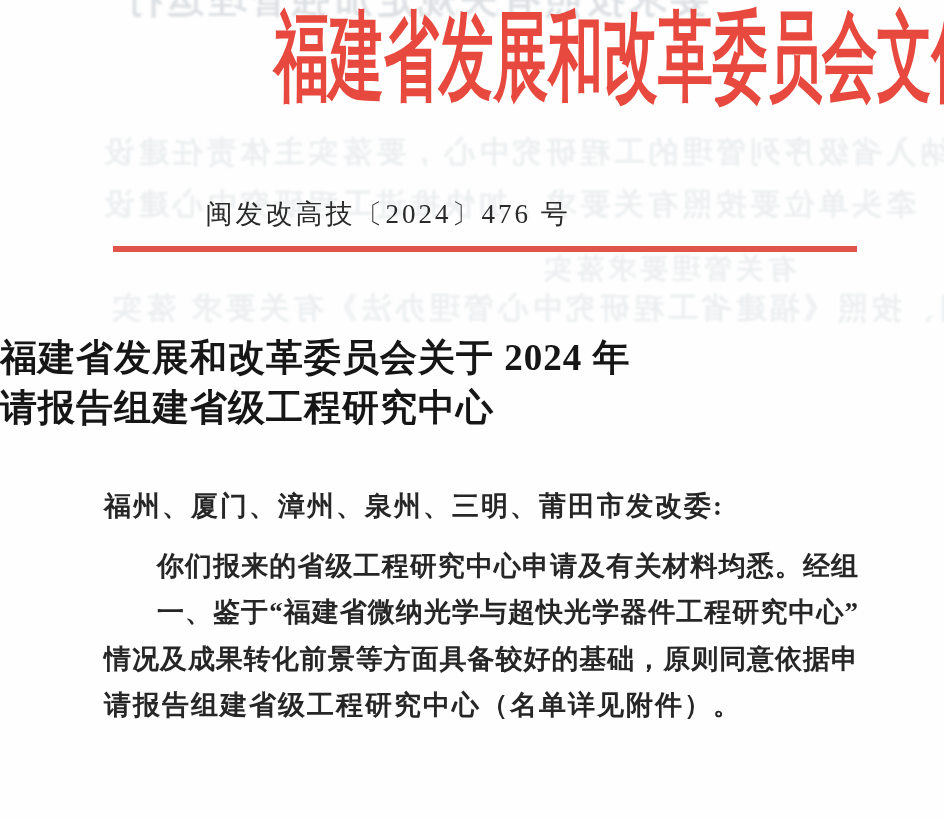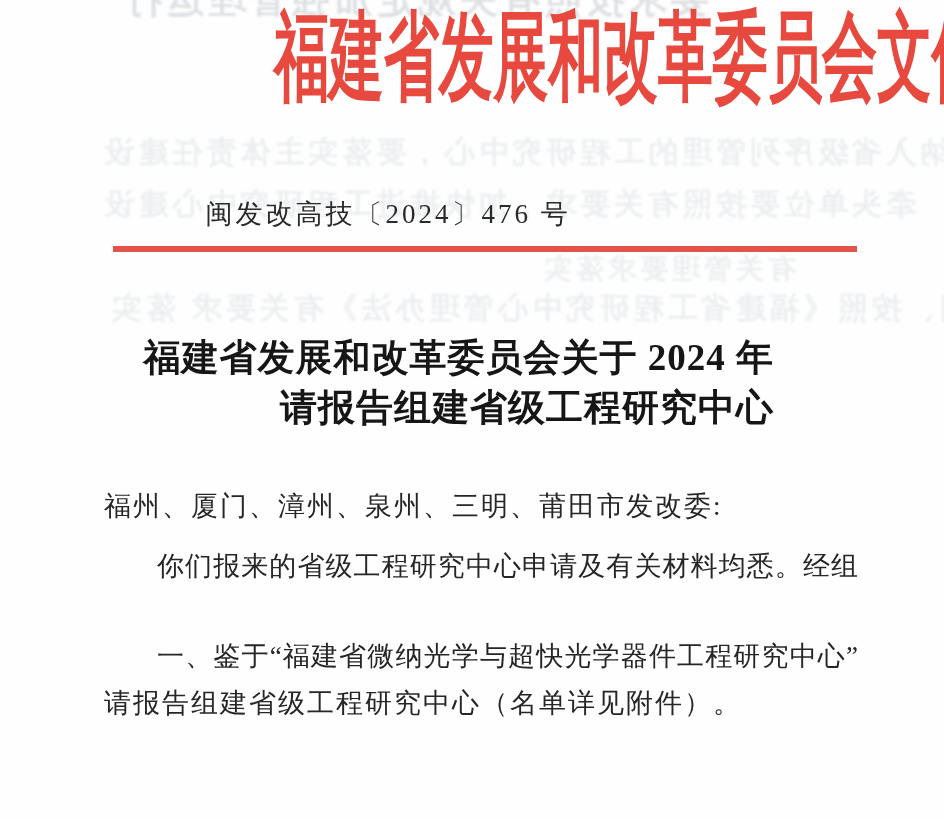--- a/index.html
+++ b/index.html
@@ -73,21 +73,21 @@
     height: 6px;
     background: #e0544a;
   }
 
   
   .doc-title {
     position: absolute;
     top: 333px;
     left: 0;
     width: 774px;
-    text-align: right;
+    text-align: left;
     font-size: 37px;
     line-height: 50px;
     font-weight: bold;
     color: #161616;
     letter-spacing: 1px;
   }
 
   
   .doc-body {
     position: absolute;
@@ -96,30 +96,31 @@
     width: 754px;
     color: #262626;
     font-size: 27px;
   }
   .bodyline {
     height: 46.5px;
     line-height: 46.5px;
     letter-spacing: 2px;
     white-space: nowrap;
     box-sizing: border-box;
+    font-weight: bold;
   }
   .bodyline.j {
     white-space: normal;
     text-align: justify;
     text-align-last: justify;
     -webkit-text-align-last: justify;
     text-justify: inter-character;
     letter-spacing: 0;
   }
-  .bodyline.ind { padding-left: 53px; margin-top: 44px; }
+  .bodyline.ind { padding-left: 53px; }
   .bodyline.gap { margin-top: 13px; }
 </style>
 </head>
 <body>
 
 <div class="page">
 
   <div class="bleed-layer">
       <div class="bleed top-strip" style="top: -26px; left: 120px; font-size: 38px;">要求按照有关规定加强管理运行</div>
       <div class="bleed" style="top: 132px; left: 100px; font-size: 30px;">三、纳入省级序列管理的工程研究中心，要落实主体责任建设</div>
@@ -138,16 +139,17 @@
 
   <div class="doc-title">
     <div>福建省发展和改革委员会关于 2024 年</div>
     <div>请报告组建省级工程研究中心</div>
   </div>
 
   <div class="doc-body">
       <div class="bodyline">福州、厦门、漳州、泉州、三明、莆田市发改委:</div>
       <div class="bodyline j ind gap">你们报来的省级工程研究中心申请及有关材料均悉。经组</div>
       <div class="bodyline j ind">一、鉴于“福建省微纳光学与超快光学器件工程研究中心”</div>
+      <div class="bodyline j">情况及成果转化前景等方面具备较好的基础，原则同意依据申</div>
       <div class="bodyline">请报告组建省级工程研究中心（名单详见附件）。</div>
     </div>
 
 </div>
 
 </body></html>

